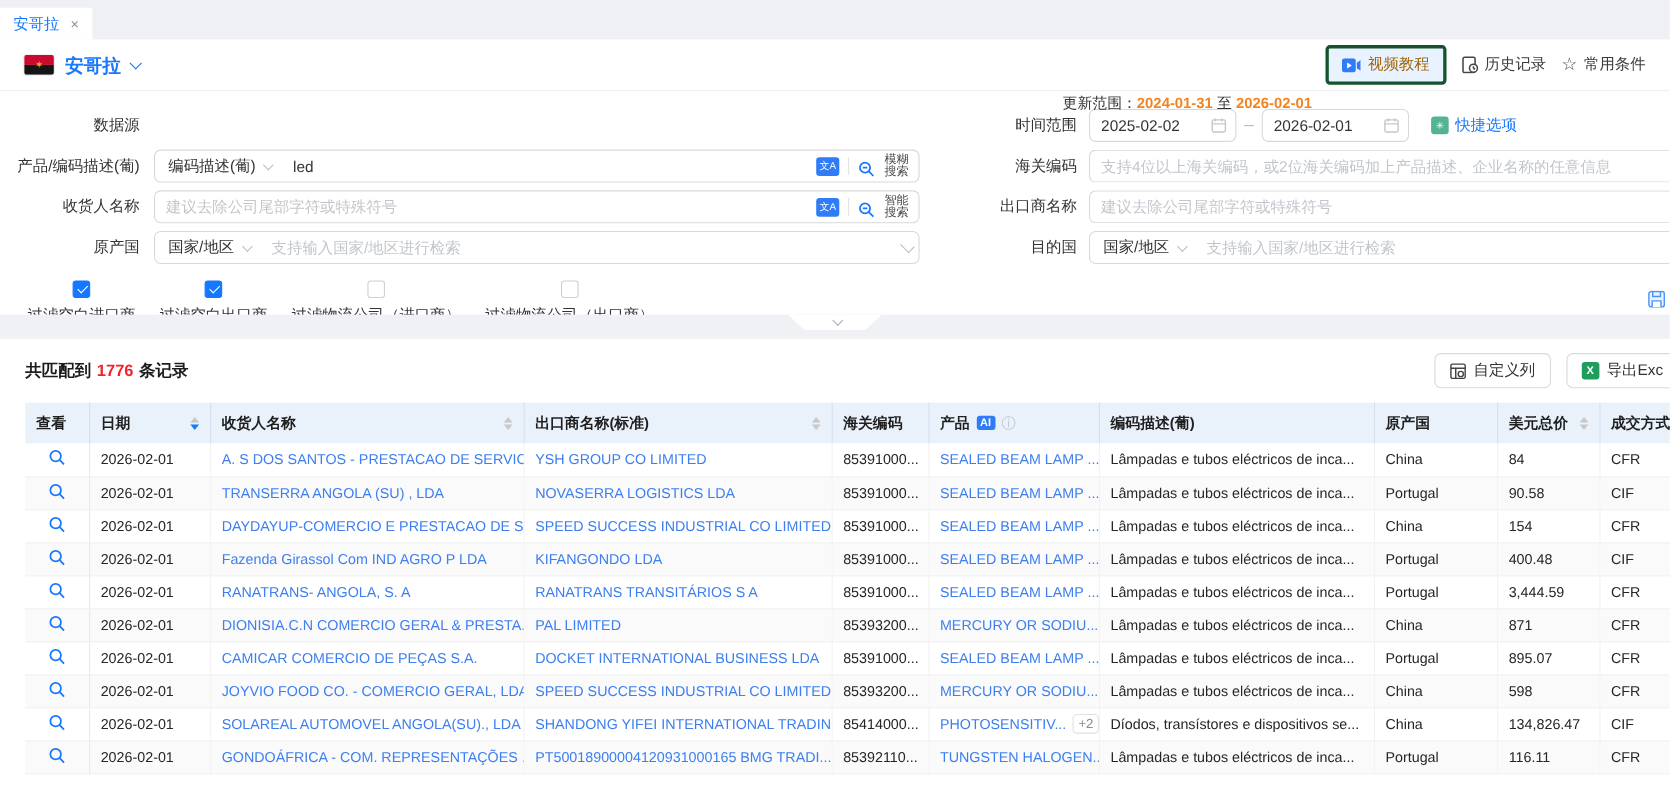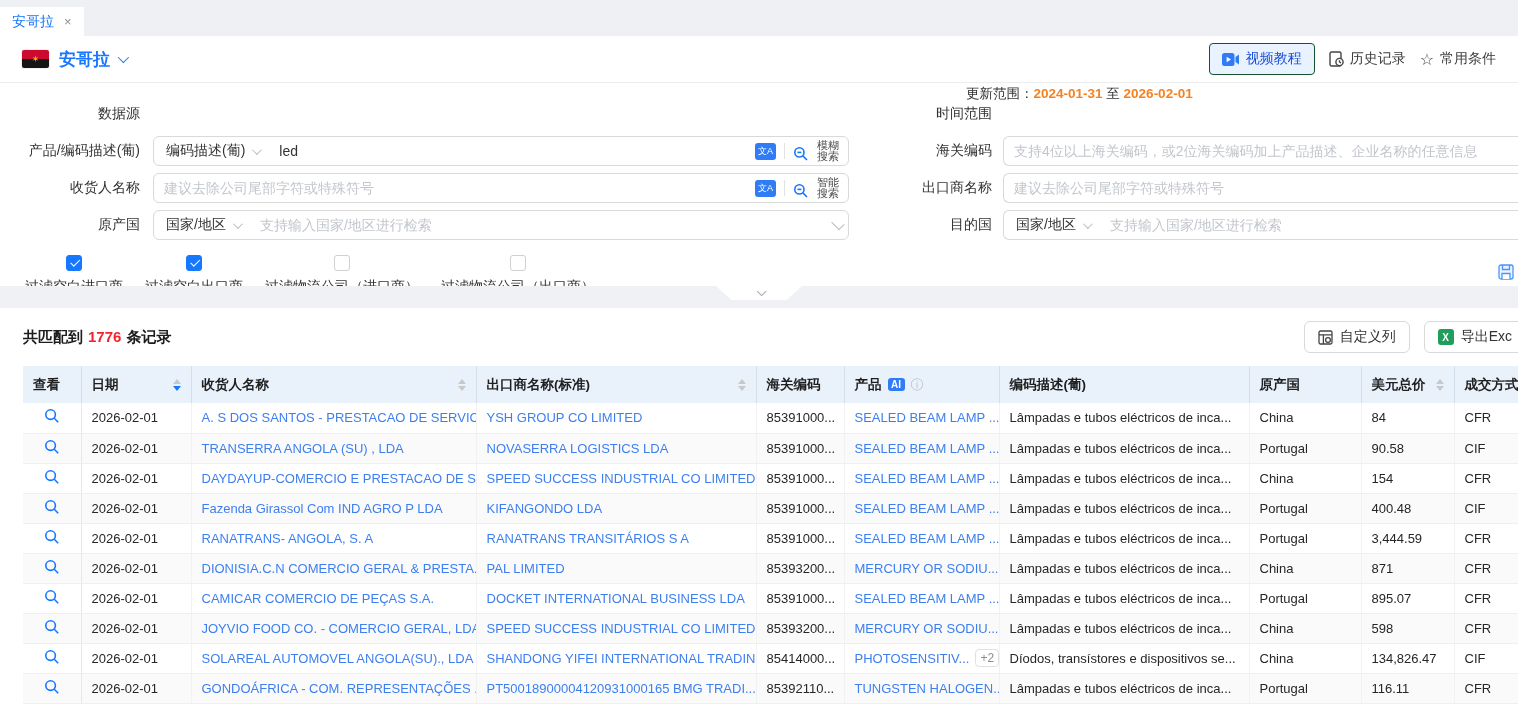--- a/index.html
+++ b/index.html
@@ -19,33 +19,33 @@
     margin-right:10px; box-shadow:0 0 0 1px rgba(0,0,0,.06); position:relative; }
   .flag .r { flex:1; background:#cc092f; } .flag .b { flex:1; background:#151515; }
   .flag .em { position:absolute; inset:0; display:flex; align-items:center; justify-content:center;
     color:#ffcb00; font-size:9px; }
   .country-title { color:#1677ff; font-size:17px; font-weight:bold; }
   .chev { width:8px; height:8px; border-right:1.6px solid currentColor; border-bottom:1.6px solid currentColor;
     transform:rotate(45deg) translateY(-2px); display:inline-block; }
   .title-chev { color:#1677ff; margin-left:8px; }
   .titlebar .spacer { flex:1; }
   .top-actions { display:flex; align-items:center; gap:14px; }
-  .btn-video { display:flex; align-items:center; gap:7px; background:#e9f3ff; border:1px solid #14532d;
-    color:#1d4ed8; font-size:14px; padding:6px 12px; border-radius:4px; cursor:pointer; }
+  .btn-video { display:flex; align-items:center; gap:7px; background:#e9f3ff; border:3px solid #14532d;
+    color:#a16207; font-size:14px; padding:6px 12px; border-radius:4px; cursor:pointer; }
   .btn-plain { display:flex; align-items:center; gap:6px; background:none; border:none; color:#3c3c3c;
     font-size:14px; cursor:pointer; }
   .icon-svg { display:inline-block; vertical-align:middle; }
 
   
   .filter-panel { position:relative; padding:16px 0 0 0; background:#fff; }
   .update-range { position:absolute; top:2px; left:966px; font-size:13.5px; color:#333; }
   .update-range b { color:#f58220; font-weight:bold; }
   .frow { display:flex; align-items:center; height:30px; margin-top:7px; }
   .frow.first { margin-top:0; }
-  .f-left { width:880px; display:flex; align-items:center;margin-left:13px; }
+  .f-left { width:880px; display:flex; align-items:center; }
   .f-label { width:140px; text-align:right; padding-right:13px; font-size:14px; color:#333; flex:none; }
   .f-control { flex:1; margin-right:44px; display:flex; align-items:center; }
   .f-right { flex:1; display:flex; align-items:center; }
   .fr-label { width:110px; text-align:right; padding-right:11px; font-size:14px; color:#333; flex:none; }
   .fr-control { flex:1; display:flex; align-items:center; }
 
   
   .segmented { display:inline-flex; border:1px solid #d9d9d9; border-radius:6px; overflow:hidden; height:30px; }
   .seg { padding:0 16px; font-size:14px; color:#333; background:#fff; display:flex; align-items:center;
     border-left:1px solid #d9d9d9; cursor:pointer; white-space:nowrap; }
@@ -186,20 +186,41 @@
     <span>更新范围：</span><b>2024-01-31</b>
     <span>至</span> <b>2026-02-01</b>
   </div>
 
   <div class="frow first">
     <div class="f-left">
       <div class="f-label">数据源</div>
     </div>
     <div class="f-right">
       <div class="fr-label">时间范围</div>
+      <div class="fr-control">
+        <div class="box date-box">
+          <input value="2025-02-02" style="">
+          <svg class="cal-ic" width="14" height="14" viewBox="0 0 14 14" fill="none" stroke="#c3c7cd" stroke-width="1.3">
+              <rect x="1" y="2" width="12" height="11" rx="1.5"></rect>
+              <path d="M4 .8 V3.4 M10 .8 V3.4 M1 5.6 H13"></path>
+            </svg>
+        </div>
+        <span class="range-sep">–</span>
+        <div class="box date-box">
+          <input value="2026-02-01" style="">
+          <svg class="cal-ic" width="14" height="14" viewBox="0 0 14 14" fill="none" stroke="#c3c7cd" stroke-width="1.3">
+              <rect x="1" y="2" width="12" height="11" rx="1.5"></rect>
+              <path d="M4 .8 V3.4 M10 .8 V3.4 M1 5.6 H13"></path>
+            </svg>
+        </div>
+        <div class="quick">
+          <span class="quick-ic">✳</span>
+          <span class="txt">快捷选项</span>
+        </div>
+      </div>
     </div>
   </div>
 
   <div class="frow">
     <div class="f-left">
       <div class="f-label">产品/编码描述(葡)</div>
       <div class="f-control">
         <div class="box">
           <div class="mode-select">
             <span>编码描述(葡)</span>

